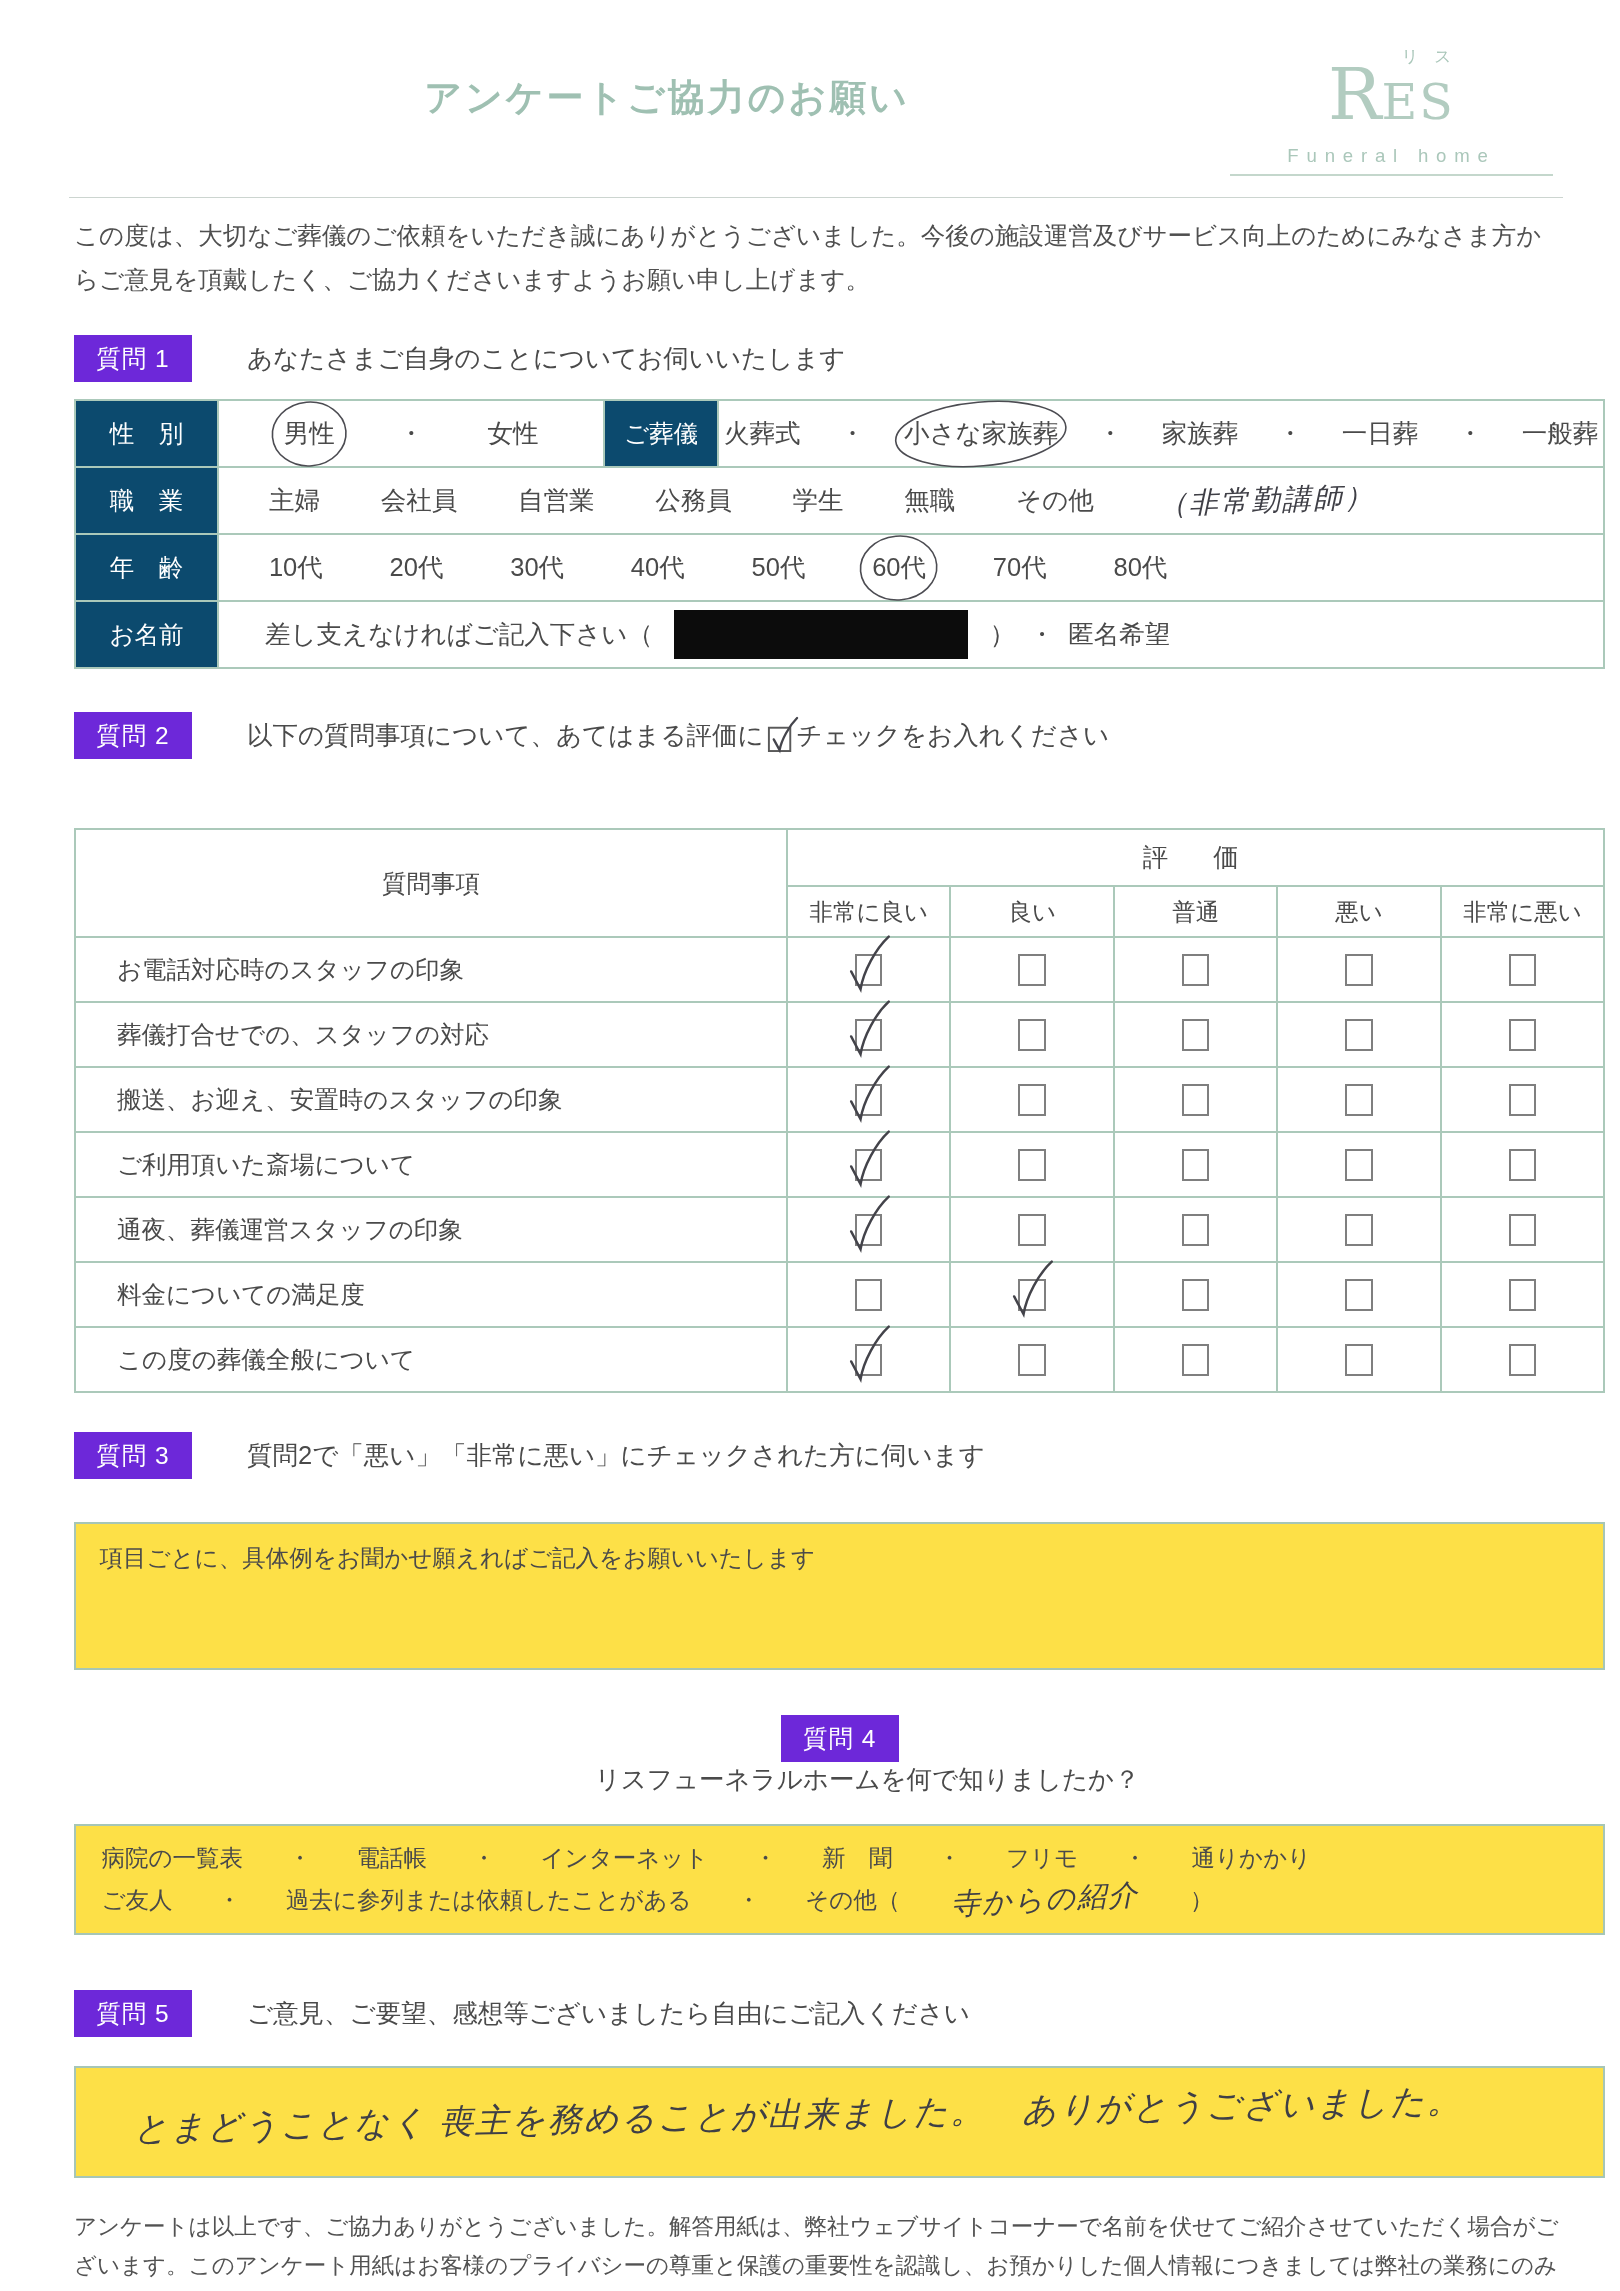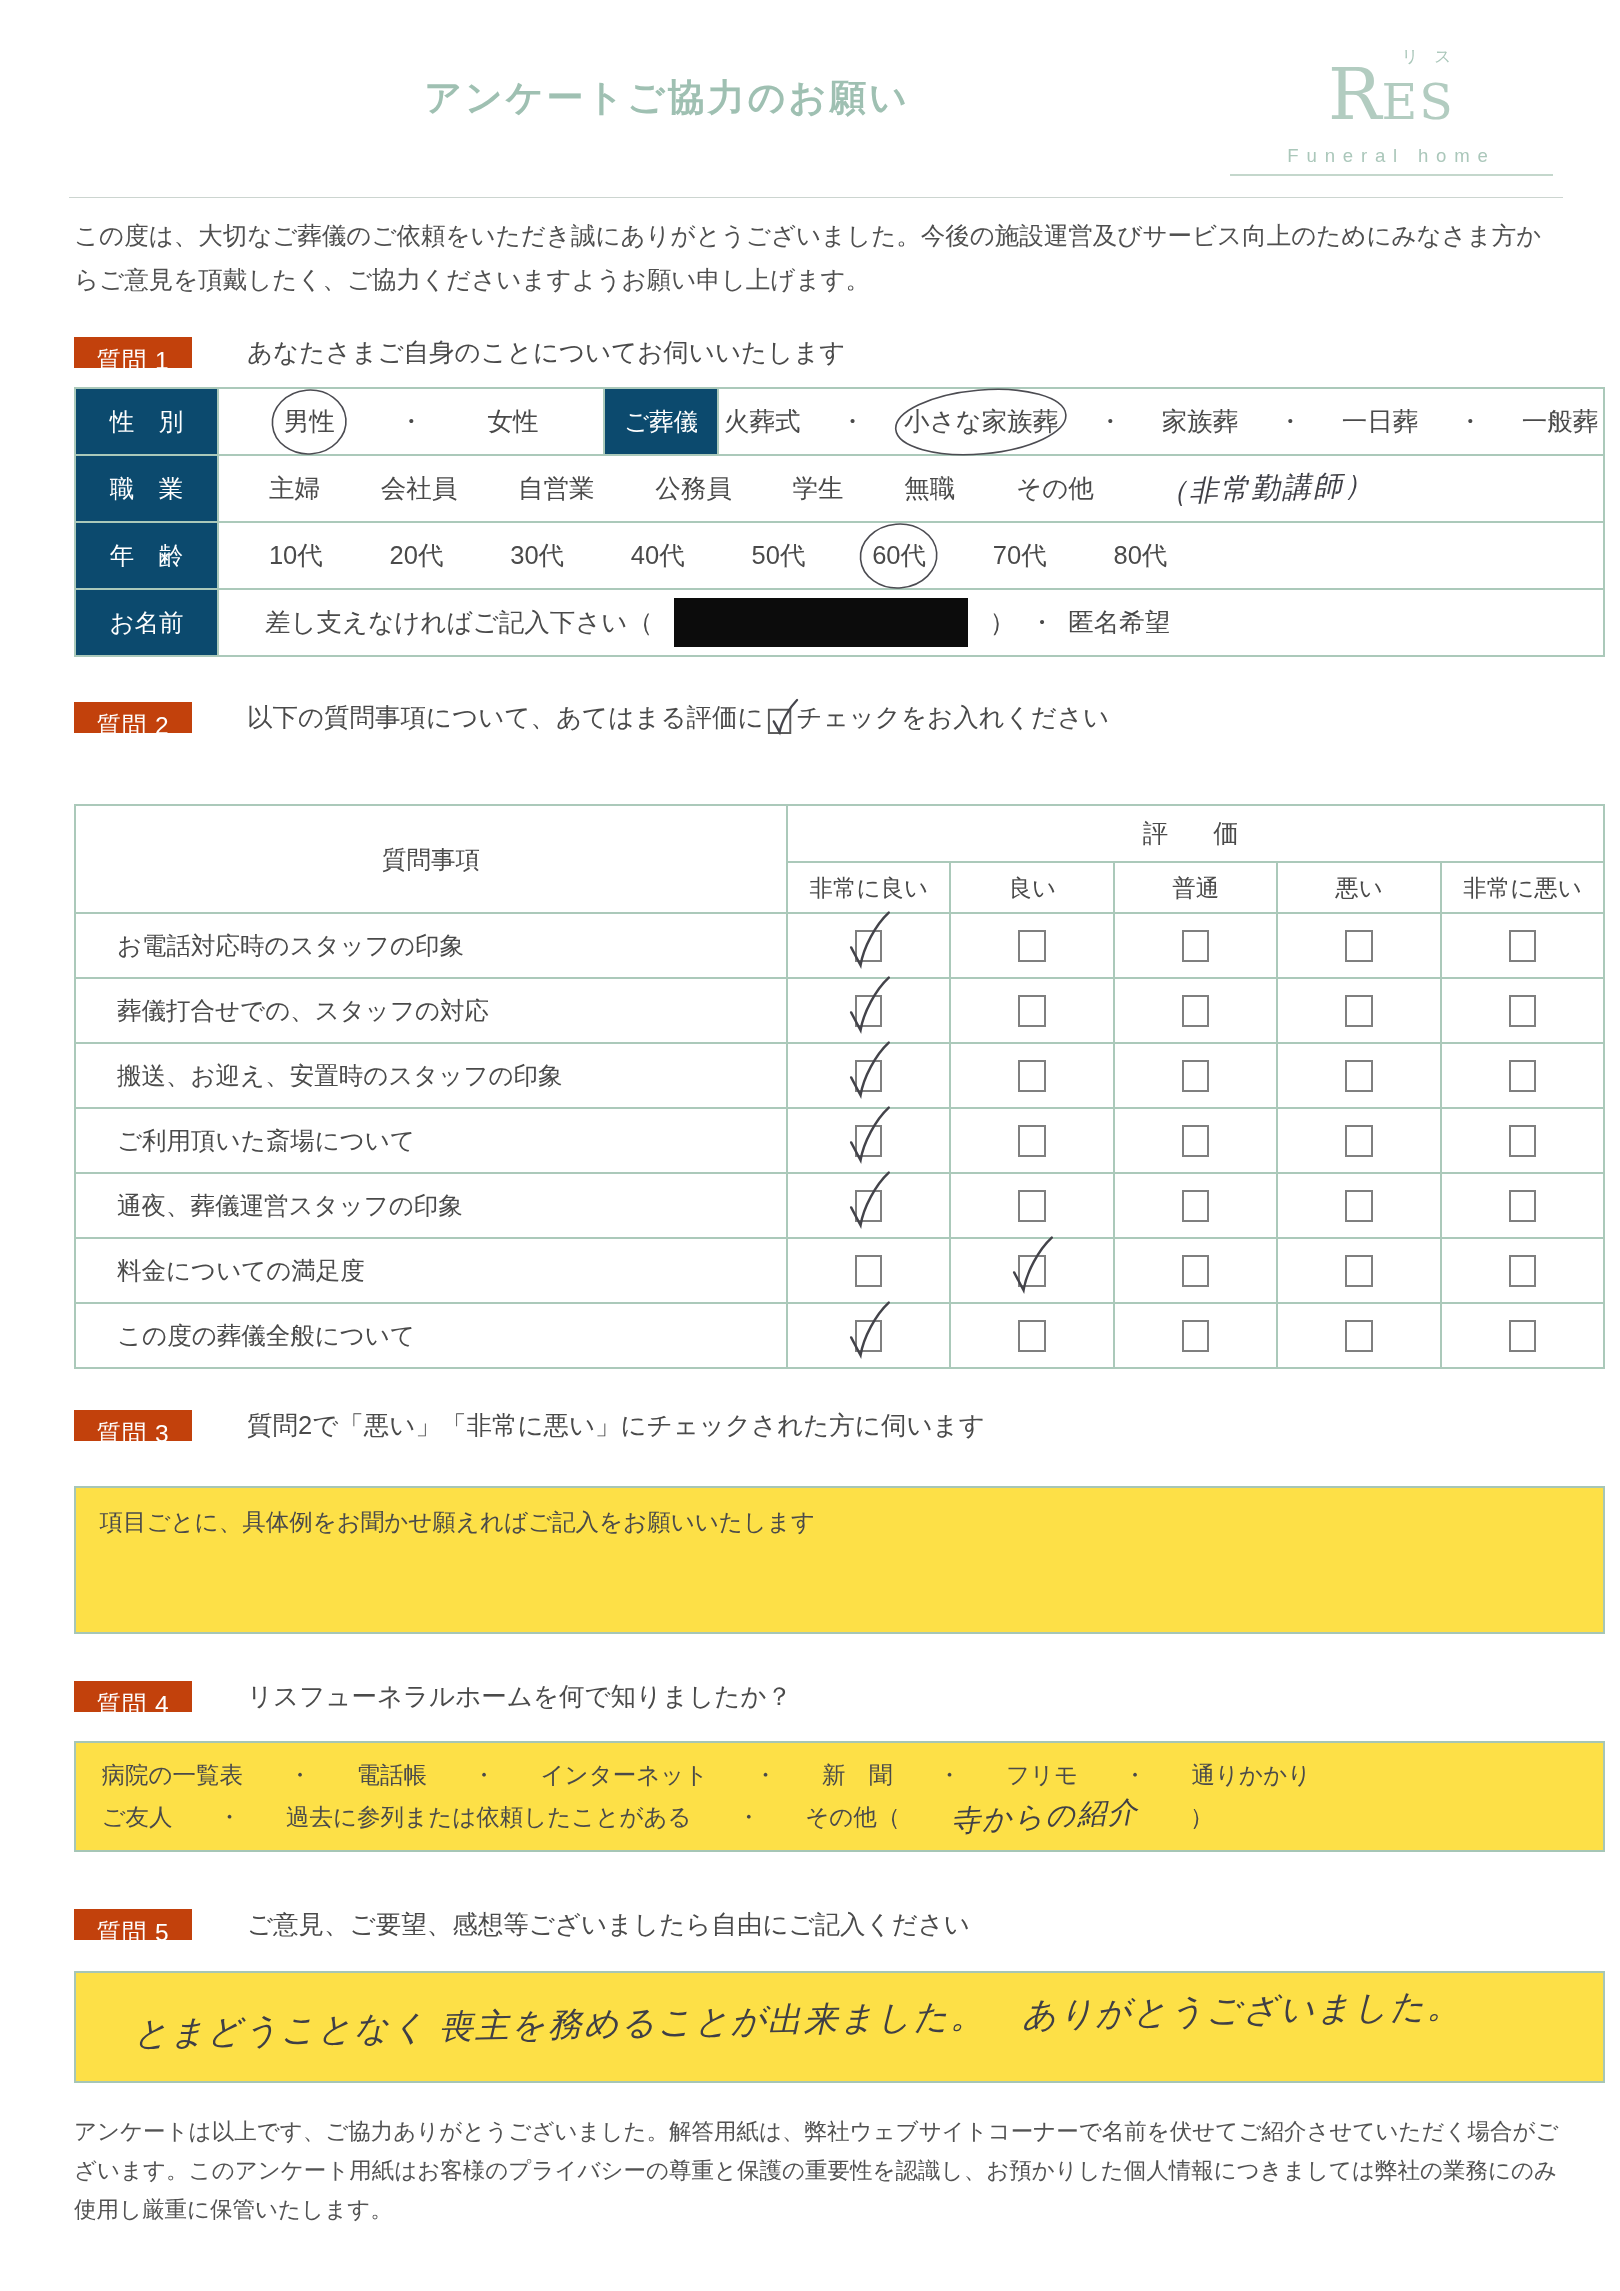--- a/index.html
+++ b/index.html
@@ -23,22 +23,22 @@
   .logo-name{font-family:"DejaVu Serif","Liberation Serif",serif;line-height:59px;}
   .logo-r{font-size:71px;}
   .logo-es{font-size:49px;letter-spacing:2px;}
   .logo-sub{font-size:18.6px;letter-spacing:7.8px;margin-top:2px;color:#aac7ba;}
   .logo-rule{margin-top:7.8px;border-top:2px solid #c4d7cc;}
   .header-rule{position:absolute;left:69px;right:57px;bottom:0;border-top:1px solid #ccd5d0;}
   
   .content{padding:0 14.7px 0 74px;}
   .qhead{display:flex;align-items:center;}
   .badge{
-    width:118px;height:31px;line-height:47px;text-align:center;
-    background:#c2410c;color:#ffffff;font-size:24.5px;letter-spacing:1px;flex:0 0 auto;
+    width:118px;height:47px;line-height:47px;text-align:center;
+    background:#6d28d9;color:#ffffff;font-size:24.5px;letter-spacing:1px;flex:0 0 auto;
   }
   .qtitle{margin-left:55px;font-size:25.5px;color:#4a4a4a;}
   .hand{
     font-style:italic;color:#3f3f46;display:inline-block;
     transform:rotate(-2deg);letter-spacing:2px;
   }
   .box{border:2px solid #a6c6b6;background:#fde047;}
   .dot{color:#4a4a4a;}
   
   .t1{width:100%;border-collapse:collapse;margin-top:17.6px;table-layout:fixed;}
@@ -305,21 +305,21 @@
       </table>
 
     <div class="qhead" style="margin-top:39px;">
       <div class="badge">質問 3</div>
       <div class="qtitle">質問2で「悪い」「非常に悪い」にチェックされた方に伺います</div>
     </div>
     <div class="box box3">
       <span>項目ごとに、具体例をお聞かせ願えればご記入をお願いいたします</span>
     </div>
 
-    <div class="qhead" style="margin-top:45px;">
+    <div class="qhead" style="margin-top:45px;flex-direction:column;">
       <div class="badge">質問 4</div>
       <div class="qtitle">リスフューネラルホームを何で知りましたか？</div>
     </div>
     <div class="box box4">
       <div class="q4row">
         <span>病院の一覧表</span>
           <span class="dot">・</span>
         <span>電話帳</span>
           <span class="dot">・</span>
         <span>インターネット</span>

